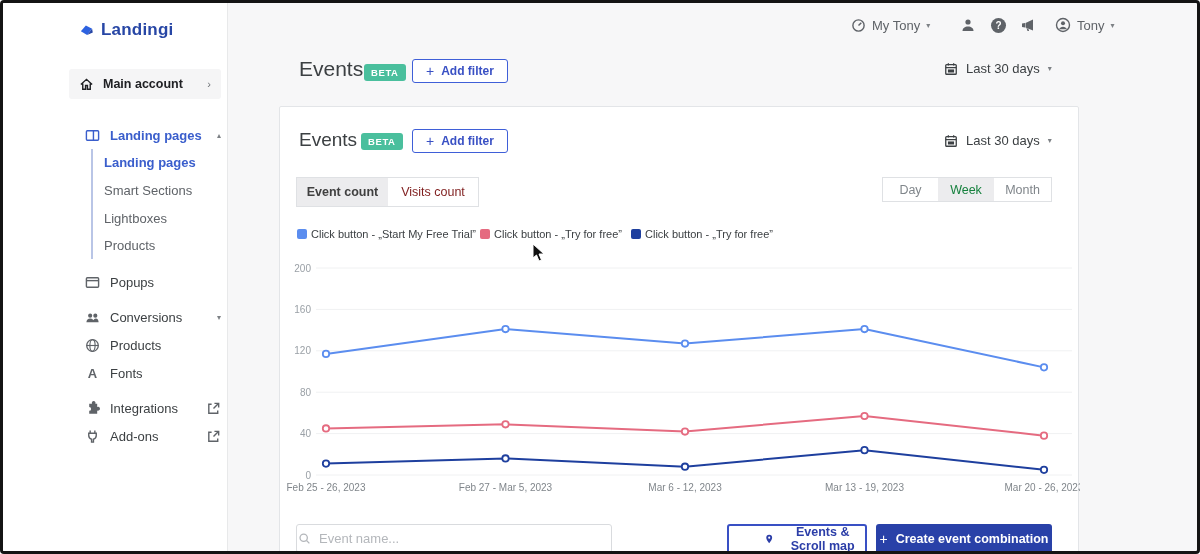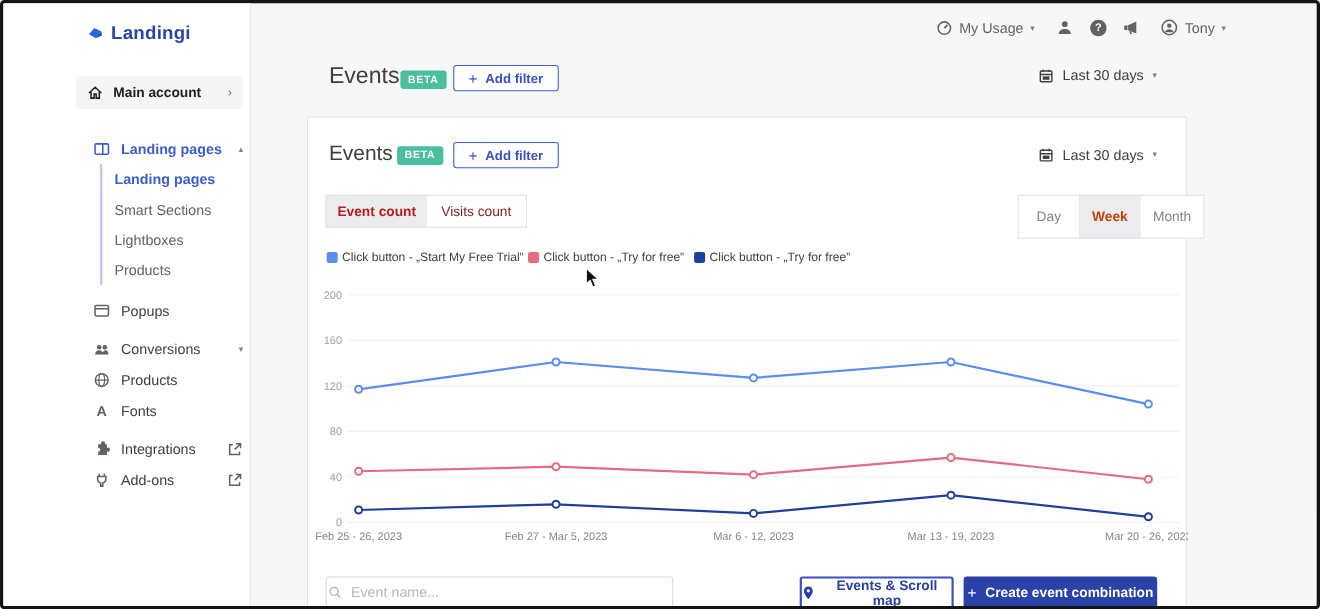--- a/index.html
+++ b/index.html
@@ -38,39 +38,39 @@
   .daterange1 { position:absolute; left:941px; top:58px; }
 
   
   .panel { position:absolute; left:276px; top:103px; width:800px; height:451px; background:#fff; border:1px solid #e3e5e8; border-radius:2px; }
   .panel-title { position:absolute; left:19px; top:22px; font-size:19px; font-weight:500; color:#3c4043; }
   .beta-pos2 { position:absolute; left:81px; top:26px; }
   .addfilter2 { position:absolute; left:132px; top:22px; }
   .daterange2 { position:absolute; left:664px; top:26px; }
 
   .tab { position:absolute; top:70px; height:30px; display:flex; align-items:center; justify-content:center; font-size:12.5px; border:1px solid #dfe1e4; cursor:pointer; background:#fff; color:#7f1d1d; font-family:inherit; }
-  .tab.active { background:#ececee; color:#b91c1c; font-weight:bold; }
+  .tab.active { background:#ececee; color:#404040; font-weight:bold; }
   .tab1 { left:16px; width:93px; }
   .tab2 { left:108px; width:91px; border-left:none; }
-  .seg { position:absolute; top:70px; height:40px; display:flex; align-items:center; justify-content:center; font-size:12.5px; border:1px solid #dfe1e4; cursor:pointer; background:#fff; color:#80868b; font-family:inherit;margin-left:43px; }
-  .seg.active { background:#ececee; color:#c2410c; font-weight:bold; }
+  .seg { position:absolute; top:70px; height:25px; display:flex; align-items:center; justify-content:center; font-size:12.5px; border:1px solid #dfe1e4; cursor:pointer; background:#fff; color:#80868b; font-family:inherit; }
+  .seg.active { background:#ececee; color:#15803d; font-weight:normal; }
   .seg1 { left:602px; width:57px; }
   .seg2 { left:658px; width:57px; border-left:none; }
   .seg3 { left:714px; width:58px; border-left:none; }
 
   .legend-item { position:absolute; top:121px; display:flex; align-items:center; gap:4px; font-size:11px; color:#3c4043; }
   .swatch { width:10px; height:10px; border-radius:2px; }
   .li1 { left:17px; } .li2 { left:200px; } .li3 { left:351px; }
 
   .chart { position:absolute; left:0; top:150px; }
 
   .bottom-input { position:absolute; left:16px; top:417px; width:316px; height:29px; border:1px solid #d9dbde; border-radius:3px; background:#fff; display:flex; align-items:center; padding:0 1px; gap:8px; }
   .bottom-input input { border:none; outline:none; font-size:13px; color:#3c4043; flex:1; font-family:inherit; background:transparent; }
   .bottom-input input::placeholder { color:#b4b7bb; }
-  .btn-map { position:absolute; left:447px; top:417px; width:140px; height:30px; display:flex; align-items:center; justify-content:center; gap:7px; background:#fff; border:2px solid #3950c4; border-radius:3px; color:#2c3ea8; font-size:12.5px; font-weight:bold; cursor:pointer; font-family:inherit; }
+  .btn-map { position:absolute; left:447px; top:417px; width:140px; height:30px; display:flex; align-items:center; justify-content:center; gap:7px; background:#fff; border:2px solid #3950c4; border-radius:3px; color:#2c3ea8; font-size:12.5px; font-weight:bold; cursor:pointer; font-family:inherit;padding-left:36px; }
   .btn-create { position:absolute; left:596px; top:417px; width:176px; height:30px; display:flex; align-items:center; justify-content:center; gap:8px; background:#2941a8; border:none; border-radius:3px; color:#fff; font-size:12.5px; font-weight:bold; cursor:pointer; font-family:inherit; }
   .btn-create .plus { font-size:14px; font-weight:normal; }
 
   .cursor { position:absolute; left:529px; top:240px; z-index:9; }
 </style>
 </head>
 <body>
 
 <div class="frame">
 
@@ -161,21 +161,21 @@
           <path d="M9 2.5 h4.5 V7 M13.5 2.5 L8 8" fill="none" stroke="#5f6368" stroke-width="1.5"></path>
         </svg>
     </div>
   </aside>
 
   <div class="topitem" style="left:848px; top:13px">
     <svg width="15" height="15" viewBox="0 0 16 16">
         <circle cx="8" cy="8" r="6" fill="none" stroke="#5f6368" stroke-width="1.5"></circle>
         <path d="M8 8 L11 5" stroke="#5f6368" stroke-width="1.6"></path>
       </svg>
-    <span>My Usage</span>
+    <span>My Tony</span>
     <span class="chev-sm">▾</span>
   </div>
   <div class="topitem" style="left:957px; top:13px">
     <svg width="16" height="16" viewBox="0 0 16 16">
         <circle cx="8" cy="5" r="2.6" fill="#5f6368"></circle>
         <path d="M2.5 14 c0-3 2.4-4.6 5.5-4.6 s5.5 1.6 5.5 4.6 z" fill="#5f6368"></path>
       </svg>
   </div>
   <div class="topitem" style="left:988px; top:13px">
     <span class="qcircle">?</span>

